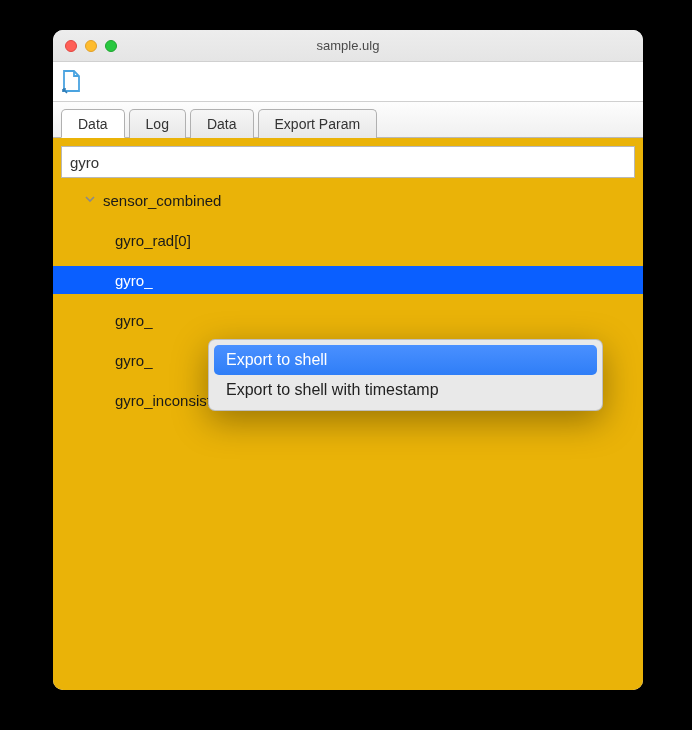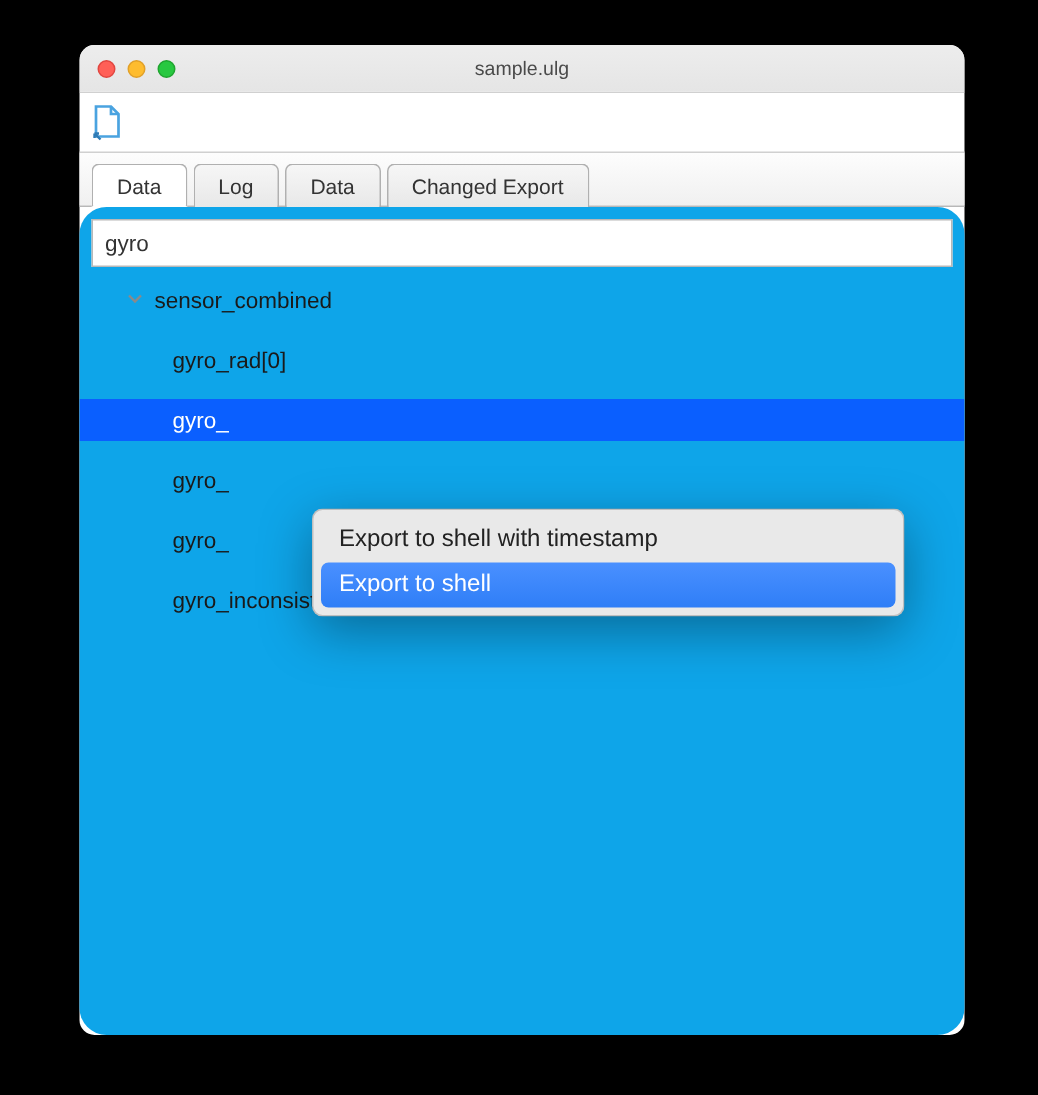--- a/index.html
+++ b/index.html
@@ -89,25 +89,24 @@
     .tab.active {
       background: #fff;
       font-weight: 400;
       border-bottom: 1px solid #fff;
       z-index: 1;
       text-align: center;
     }
     .content {
       padding: 8px 8px 0 8px;
       flex: 1;
-      background: #0ea5e9;
+      background: #eab308;
       border-bottom-left-radius: 10px;
       border-bottom-right-radius: 10px;
       overflow: hidden;
-      border-radius: 18px;
     }
     .search-input {
       width: 100%;
       height: 32px;
       border: 1px solid #b8b8b8;
       padding: 0 8px;
       font-size: 15px;
       color: #333;
       outline: none;
       background: #fff;
@@ -187,21 +186,21 @@
         <path d="M13 2 L13 7 L18 7" fill="none" stroke="#4aa3e0" stroke-width="1.8"></path>
         <path d="M6 24 L2 20 M2 20 L5 20 M2 20 L2 23" fill="none" stroke="#2f7bb5" stroke-width="1.6"></path>
       </svg>
     </div>
   </div>
 
   <div class="tabs-row">
     <div class="tab active">Data</div>
     <div class="tab">Log</div>
     <div class="tab">Data</div>
-    <div class="tab">Changed Export</div>
+    <div class="tab">Export Param</div>
   </div>
 
   <div class="content">
     <input class="search-input" type="text" value="gyro" style="">
 
     <div class="tree">
       <div class="tree-row indent-1">
         <span class="chevron">
           <svg width="10" height="10" viewBox="0 0 10 10">
               <path d="M1 3 L5 7 L9 3" fill="none" stroke="#8a8a8a" stroke-width="1.6"></path>
@@ -222,15 +221,15 @@
         <span>gyro_</span>
       </div>
       <div class="tree-row indent-2">
         <span>gyro_inconsistency_rad_s</span>
       </div>
     </div>
   </div>
 </div>
 
 <div class="context-menu">
+  <div class="menu-item highlighted">Export to shell</div>
   <div class="menu-item">Export to shell with timestamp</div>
-  <div class="menu-item highlighted">Export to shell</div>
 </div>
 
 </body></html>

